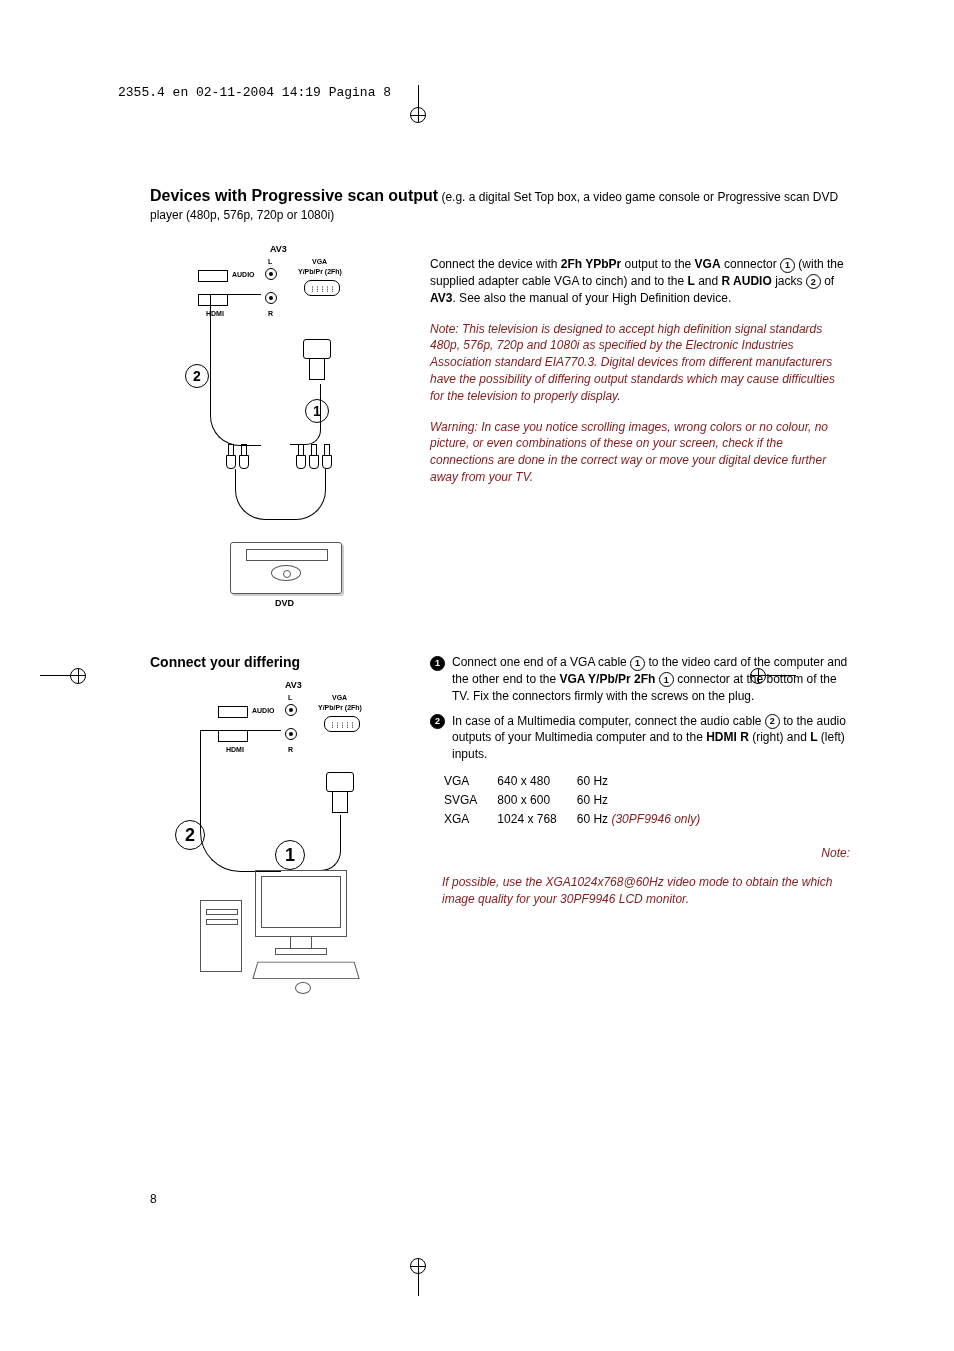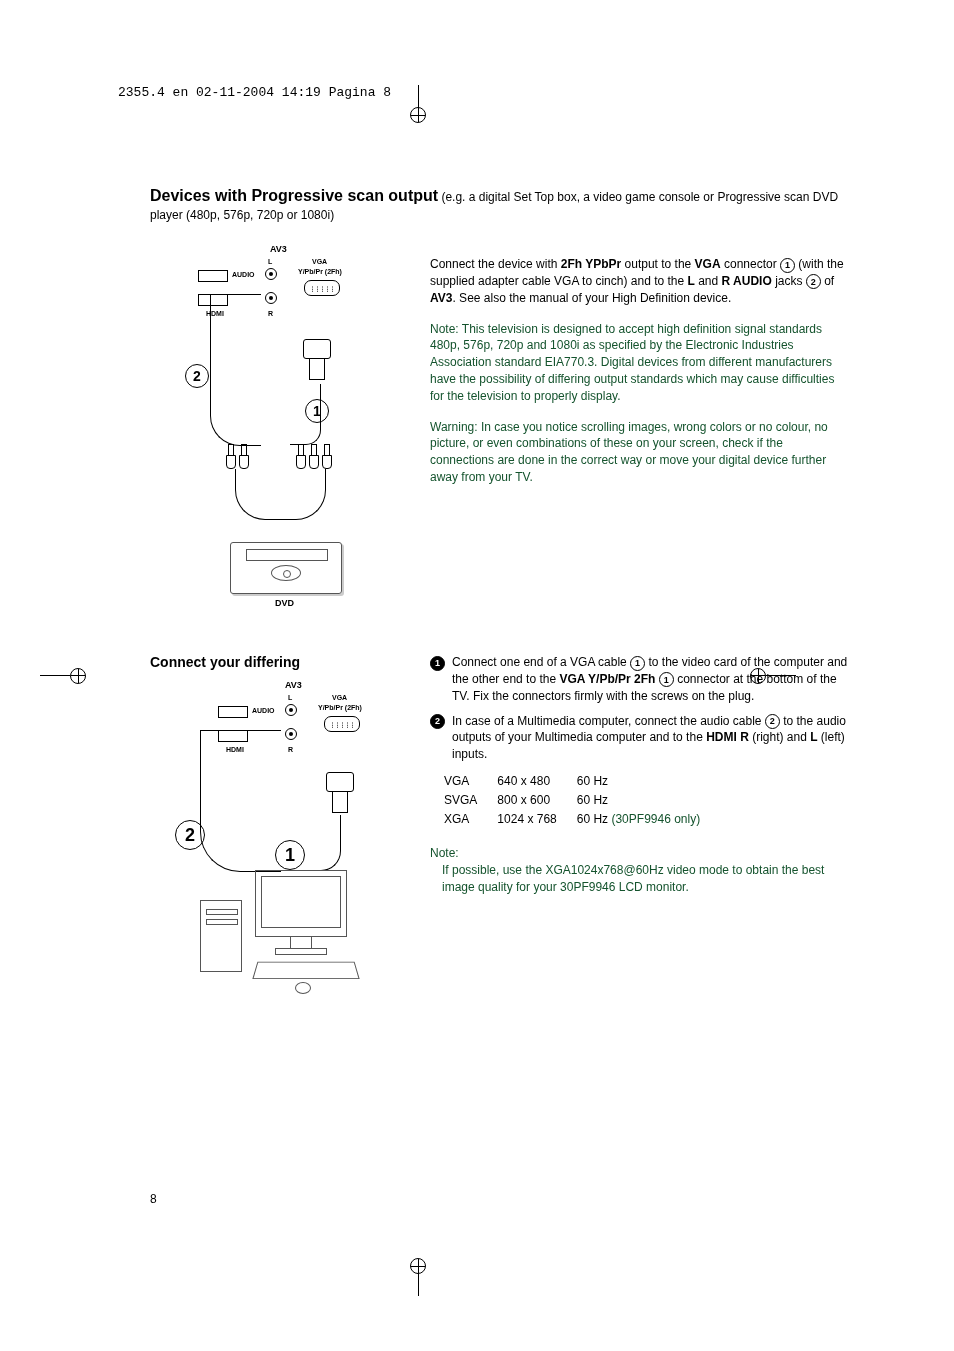--- a/index.html
+++ b/index.html
@@ -105,21 +105,22 @@
   .left-col {
     width: 260px;
     flex-shrink: 0;
   }
   .right-col {
     flex: 1;
     font-size: 12px;
     line-height: 1.4;
   }
   .italic {
-    color: #14532d;
+    font-style: italic;
+    color: #7f1d1d;
   }
   .bold { font-weight: bold; }
   .circle-num {
     display: inline-flex;
     width: 13px;
     height: 13px;
     border: 1px solid #000;
     border-radius: 50%;
     align-items: center;
     justify-content: center;
@@ -372,22 +373,22 @@
               <td><span>60 Hz</span> <span class="italic"></span></td>
             </tr>
             <tr>
               <td>XGA</td>
               <td>1024 x 768</td>
               <td><span>60 Hz</span> <span class="italic">(30PF9946 only)</span></td>
             </tr>
           </tbody>
             </table>
 
-          <p class="italic" style="margin-top:16px;margin-bottom:0;">Note:</p>
-          <p class="italic" style="margin:0 0 0 12px;">If possible, use the XGA1024x768@60Hz video mode to obtain the best image quality for your 30PF9946 LCD monitor.</p>
+          <p class="italic" style="margin-top:16px;margin-bottom:12px;text-align:right;">Note:</p>
+          <p class="italic" style="margin:0 0 0 12px;">If possible, use the XGA1024x768@60Hz video mode to obtain the which image quality for your 30PF9946 LCD monitor.</p>
         </div>
       </div>
     </div>
 
   </div>
 
   <div class="page-num">8</div>
 </div>
 
 </body></html>

